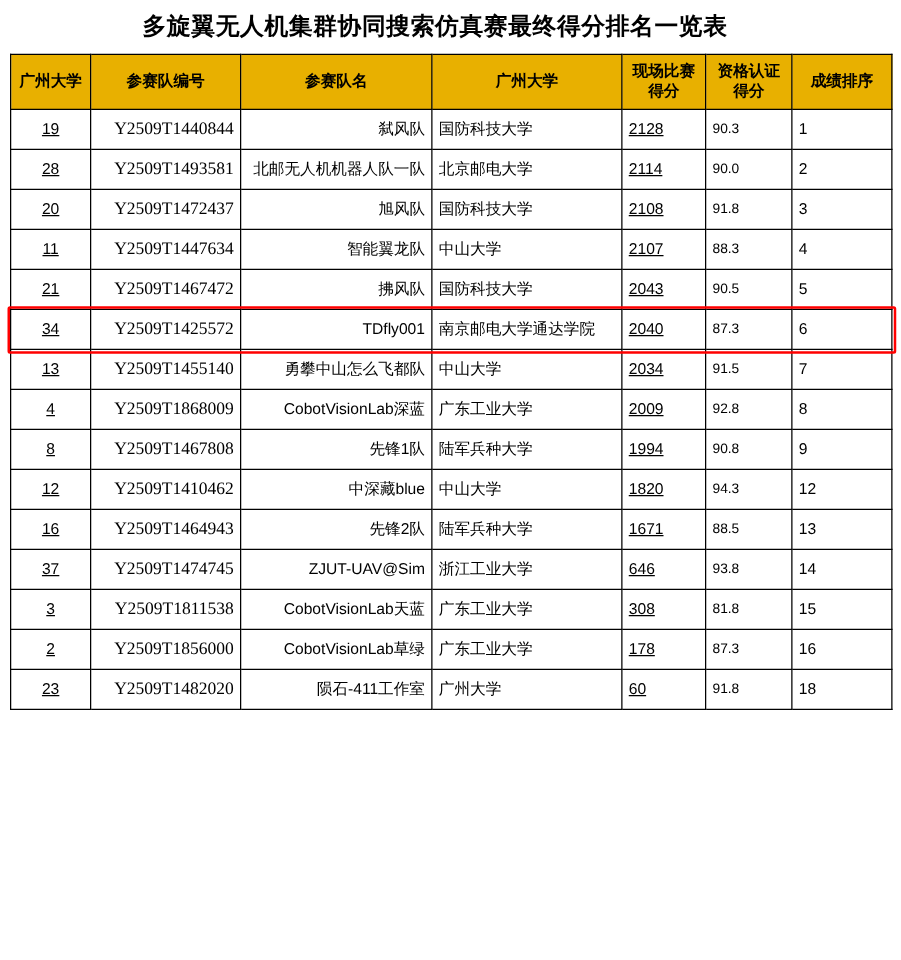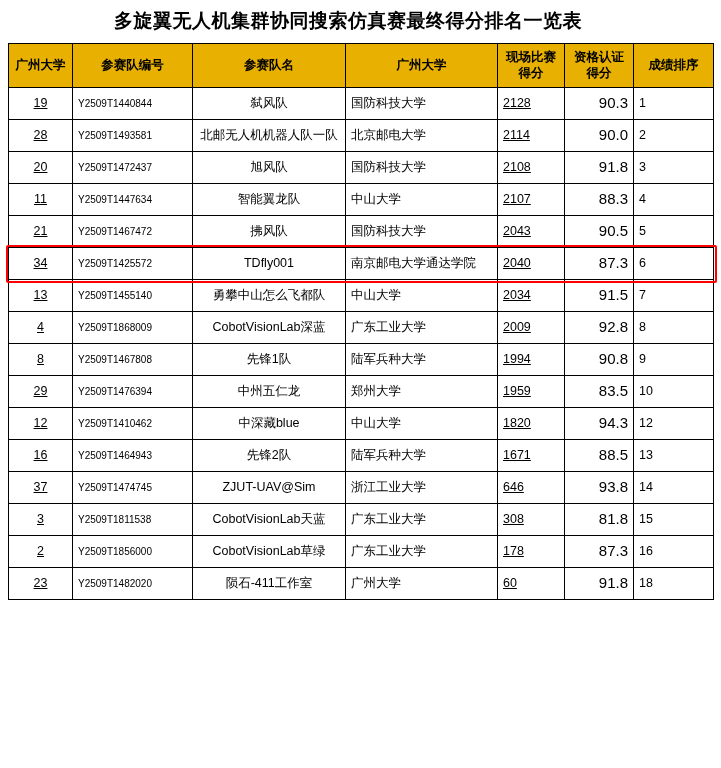--- a/index.html
+++ b/index.html
@@ -66,25 +66,25 @@
   
   col.c0 { width: 64px; }
   col.c1 { width: 120px; }
   col.c2 { width: 153px; }
   col.c3 { width: 152px; }
   col.c4 { width: 67px; }
   col.c5 { width: 69px; }
   col.c6 { width: 80px; }
 
   td.col-idx { text-align: center; font-family: "Liberation Sans", sans-serif; text-decoration: underline; }
-  td.col-code { text-align: left; font-family: Liberation Sans, sans-serif; font-size: 10px; padding-left: 6px;}
-  td.col-team { text-align: center; font-size: 12.5px; padding-left: 6px;}
+  td.col-code { text-align: right; font-family: Liberation Serif, serif; font-size: 14px; padding-left: 6px;}
+  td.col-team { text-align: right; font-size: 12.5px; padding-left: 6px;}
   td.col-school { text-align: left; font-size: 12.5px; padding-left: 6px;}
   td.col-score { text-align: left; font-family: "Liberation Sans", sans-serif; font-size: 12.5px; padding-left: 6px; text-decoration: underline;}
-  td.col-qual { text-align: right; font-family: "Liberation Sans", sans-serif; font-size: 15px; padding-left: 6px;}
+  td.col-qual { text-align: left; font-family: "Liberation Sans", sans-serif; font-size: 11px; padding-left: 6px;}
   td.col-rank { text-align: left; font-family: "Liberation Sans", sans-serif; font-size: 12.5px; padding-left: 6px;}
 
   
   #highlight-box {
     position: absolute;
     border: 2px solid #ff0000;
     pointer-events: none;
     border-radius: 2px;
     box-sizing: border-box;
   }
@@ -210,29 +210,20 @@
           <tr>
             <td class="col-idx">8</td>
             <td class="col-code">Y2509T1467808</td>
             <td class="col-team">先锋1队</td>
             <td class="col-school">陆军兵种大学</td>
             <td class="col-score">1994</td>
             <td class="col-qual">90.8</td>
             <td class="col-rank">9</td>
           </tr>
           <tr>
-            <td class="col-idx">29</td>
-            <td class="col-code">Y2509T1476394</td>
-            <td class="col-team">中州五仁龙</td>
-            <td class="col-school">郑州大学</td>
-            <td class="col-score">1959</td>
-            <td class="col-qual">83.5</td>
-            <td class="col-rank">10</td>
-          </tr>
-          <tr>
             <td class="col-idx">12</td>
             <td class="col-code">Y2509T1410462</td>
             <td class="col-team">中深藏blue</td>
             <td class="col-school">中山大学</td>
             <td class="col-score">1820</td>
             <td class="col-qual">94.3</td>
             <td class="col-rank">12</td>
           </tr>
           <tr>
             <td class="col-idx">16</td>

